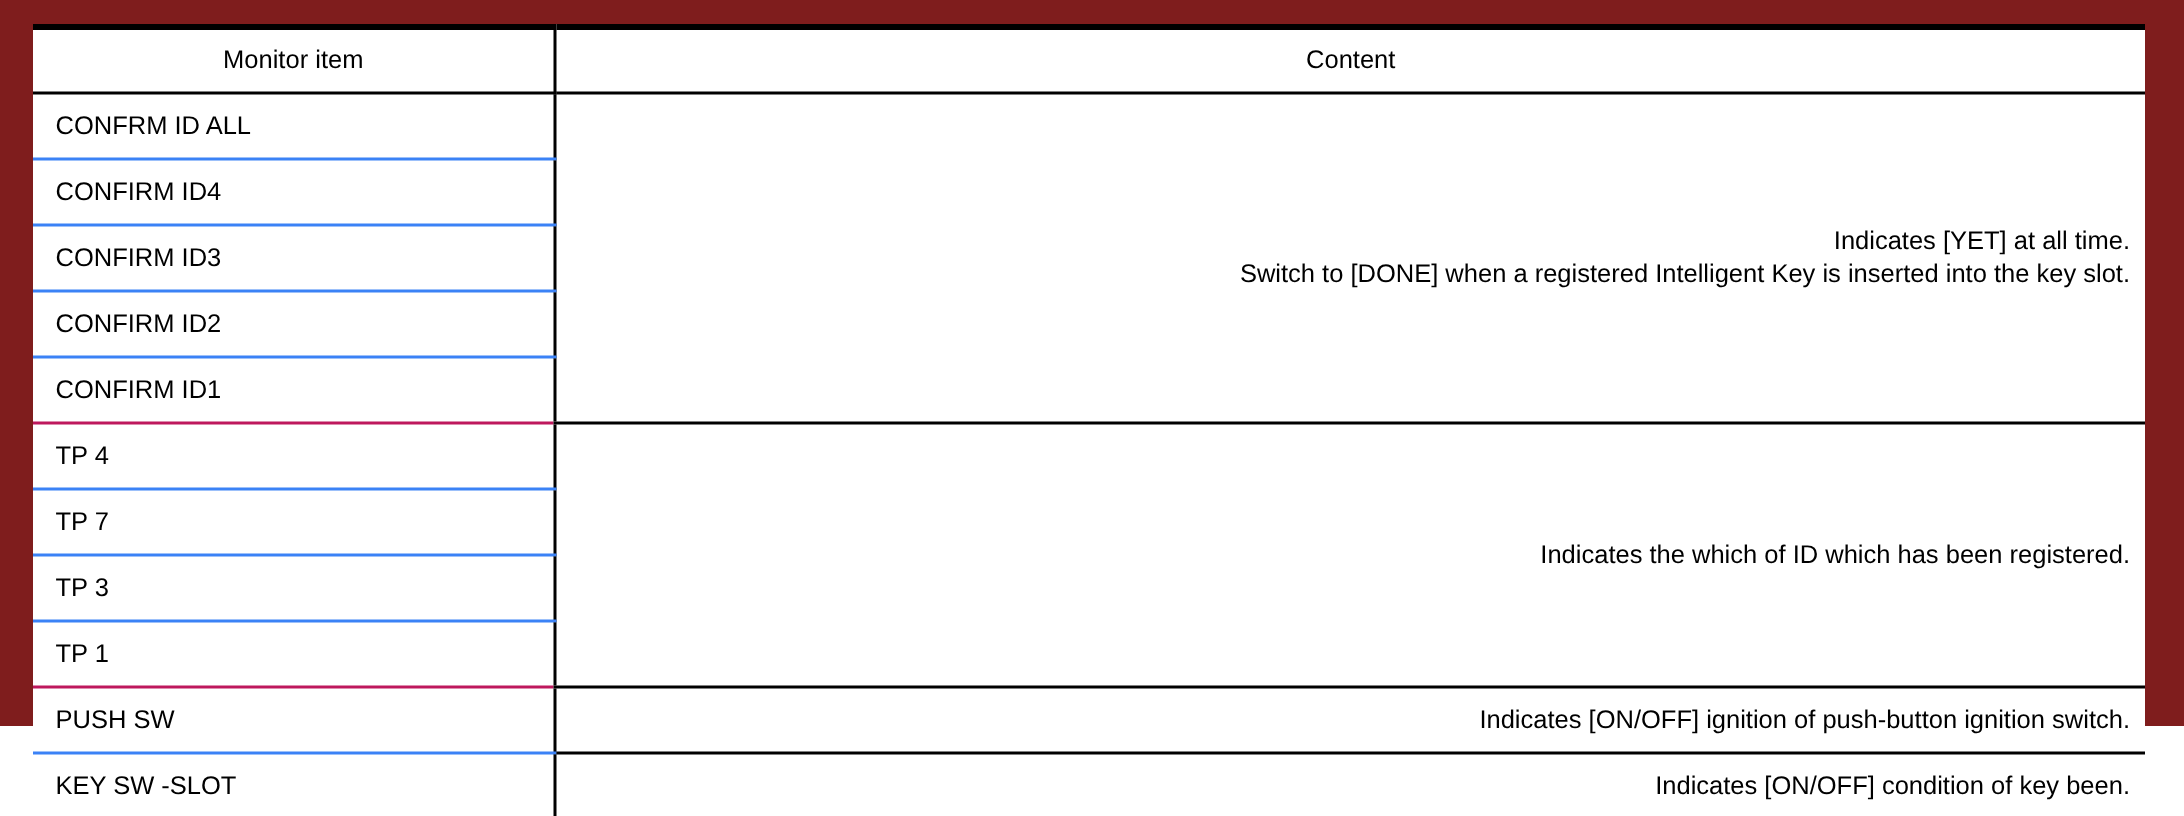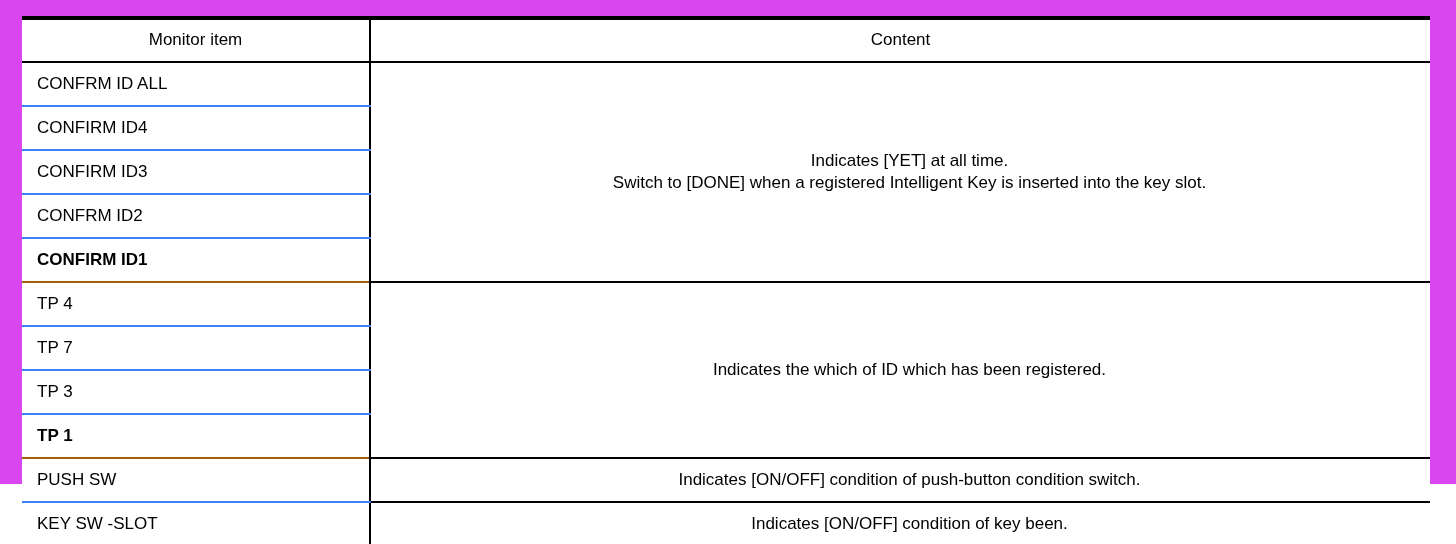--- a/index.html
+++ b/index.html
@@ -12,21 +12,21 @@
     height: 544px;
     font-family: "Liberation Sans", sans-serif;
     color: #000000;
     overflow: hidden;
   }
 
   .page {
     position: relative;
     width: 1456px;
     height: 484px;
-    background: #d946ef;
+    background: #7f1d1d;
   }
 
   
   .spec-table {
     position: absolute;
     left: 22px;
     top: 16px;
     width: 1408px;
     border-collapse: collapse;
     table-layout: fixed;
@@ -61,33 +61,32 @@
   
   td.item-cell {
     height: 42px;
     padding-left: 15px;
     border-bottom: 2px solid #3b82f6;
     border-right: 2px solid #000;
     text-align: left;
     white-space: nowrap;
   }
   td.item-cell.group-end {
-    border-bottom: 2px solid #a16207;
-    font-weight: bold;
+    border-bottom: 2px solid #be185d;
   }
   tr.last-row td.item-cell {
     border-bottom: 4px solid #000;
   }
 
   
   td.content-cell {
     padding-left: 28px;
     padding-right: 10px;
     border-bottom: 2px solid #000;
-    text-align: center;
+    text-align: right;
     vertical-align: middle;
   }
   tr.last-row td.content-cell {
     border-bottom: 4px solid #000;
   }
 
   td.content-cell .line {
     display: block;
     white-space: nowrap;
   }
@@ -117,21 +116,21 @@
           <span class="line">Switch to [DONE] when a registered Intelligent Key is inserted into the key slot.</span>
         </td>
       </tr>
       <tr>
         <td class="item-cell">CONFIRM ID4</td>
       </tr>
       <tr>
         <td class="item-cell">CONFIRM ID3</td>
       </tr>
       <tr>
-        <td class="item-cell">CONFRM ID2</td>
+        <td class="item-cell">CONFIRM ID2</td>
       </tr>
       <tr>
         <td class="item-cell group-end">CONFIRM ID1</td>
       </tr>
 
       <tr>
         <td class="item-cell">TP 4</td>
         <td class="content-cell" rowspan="4">
           <span class="line">Indicates the which of ID which has been registered.</span>
         </td>
@@ -142,21 +141,21 @@
       <tr>
         <td class="item-cell">TP 3</td>
       </tr>
       <tr>
         <td class="item-cell group-end">TP 1</td>
       </tr>
 
       <tr>
         <td class="item-cell">PUSH SW</td>
         <td class="content-cell">
-          <span class="line">Indicates [ON/OFF] condition of push-button condition switch.</span>
+          <span class="line">Indicates [ON/OFF] ignition of push-button ignition switch.</span>
         </td>
       </tr>
 
       <tr class="last-row">
         <td class="item-cell">KEY SW -SLOT</td>
         <td class="content-cell">
           <span class="line">Indicates [ON/OFF] condition of key been.</span>
         </td>
       </tr>
 

